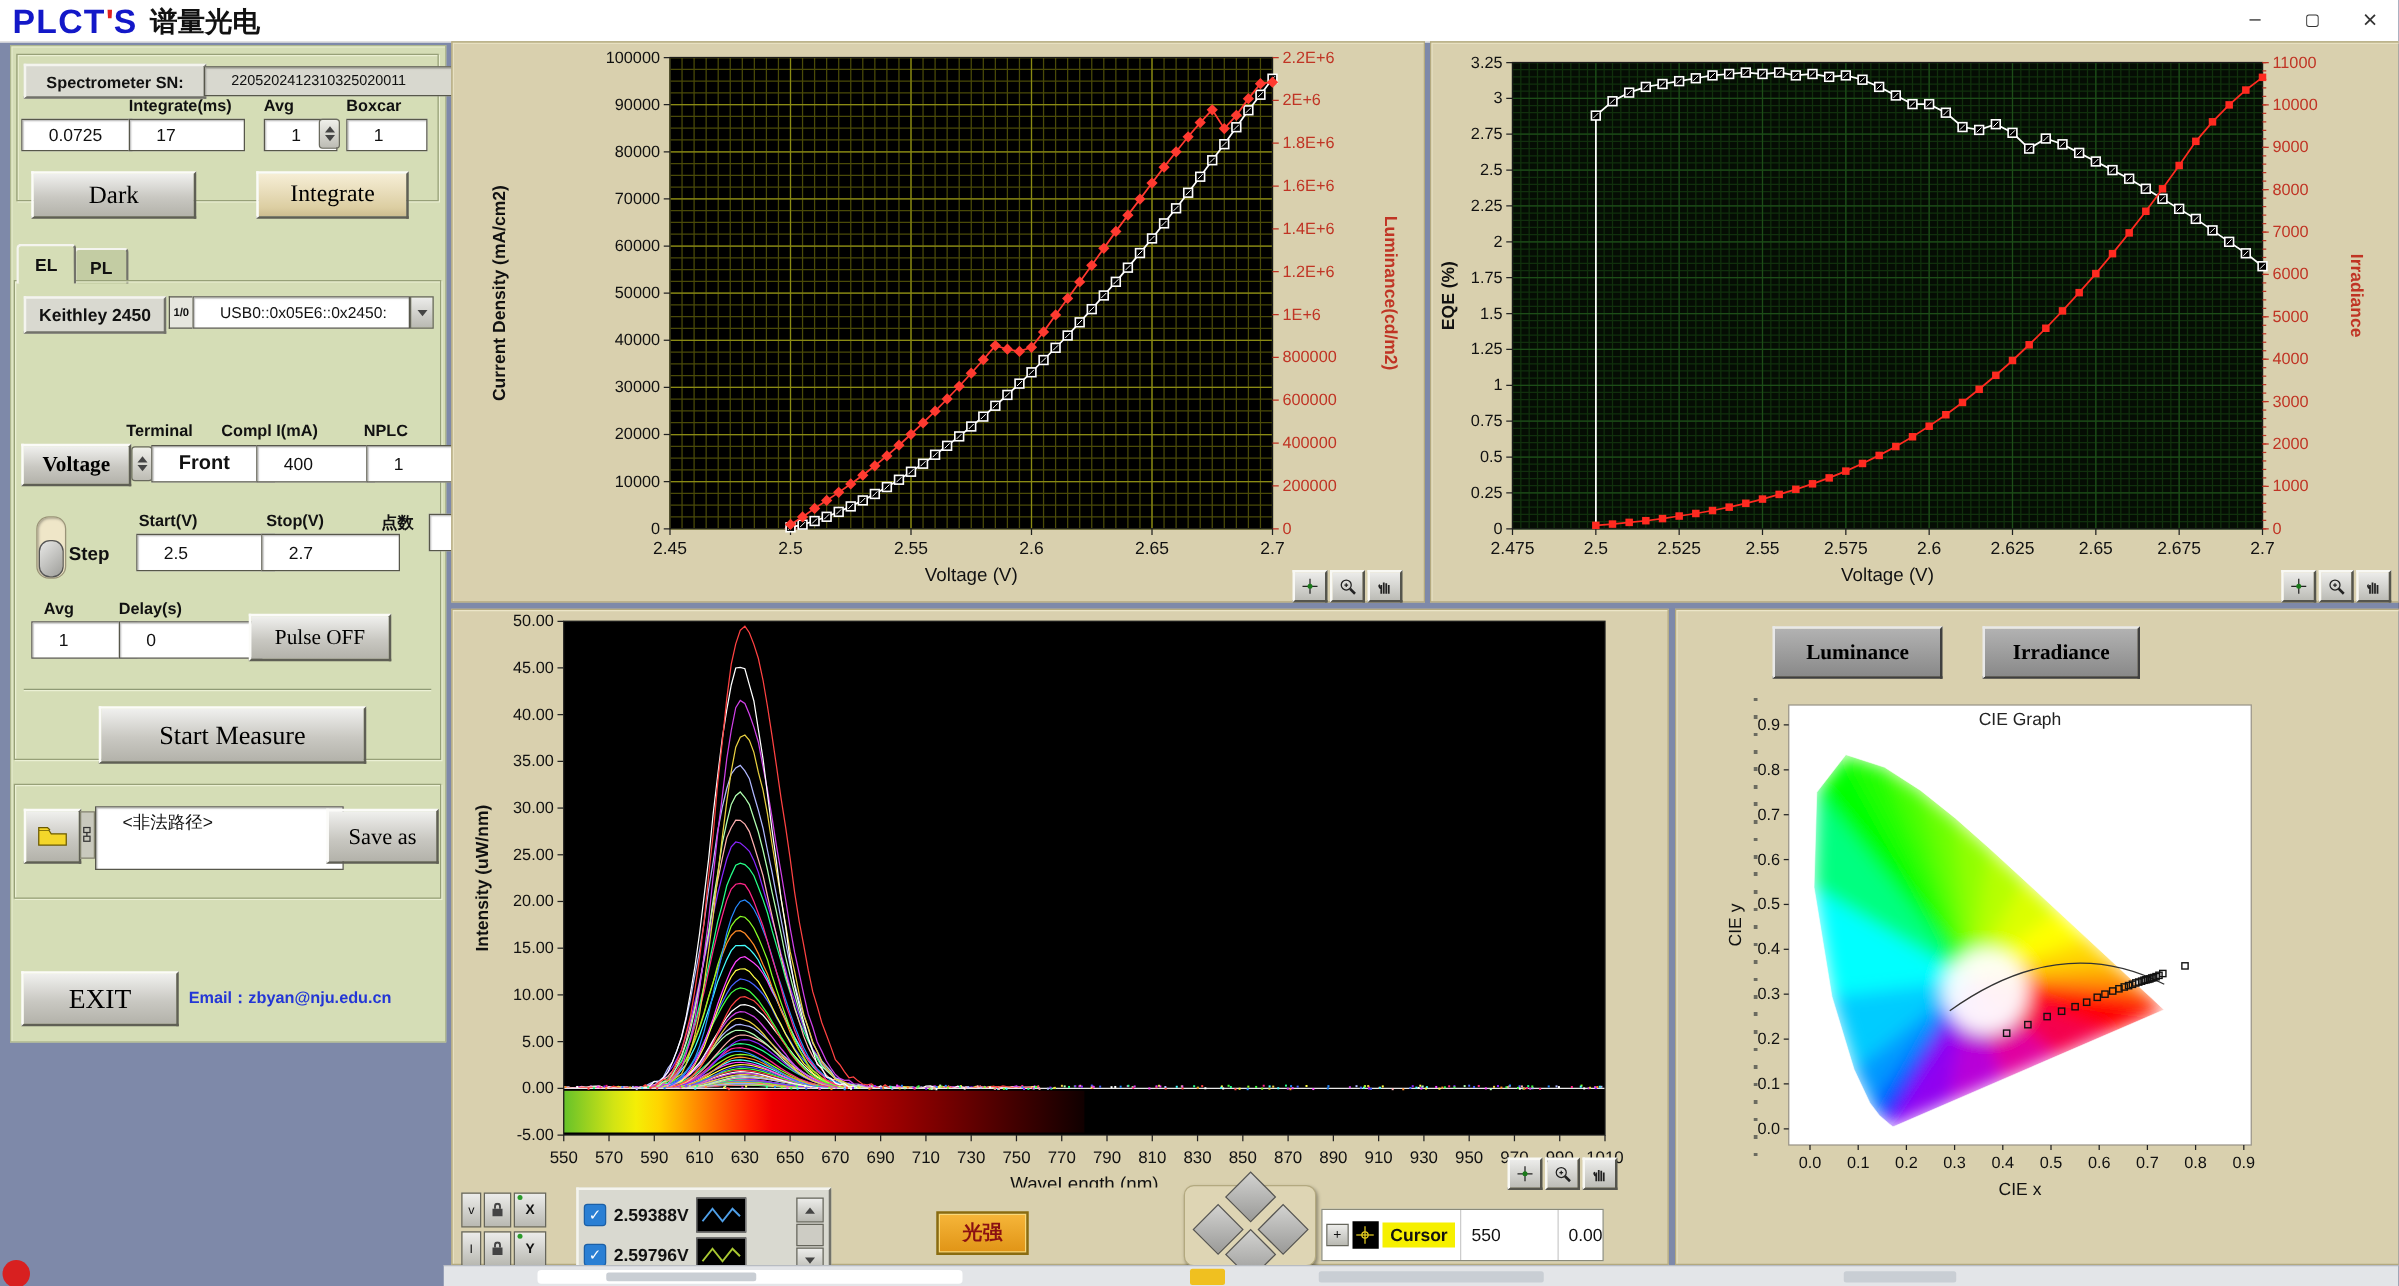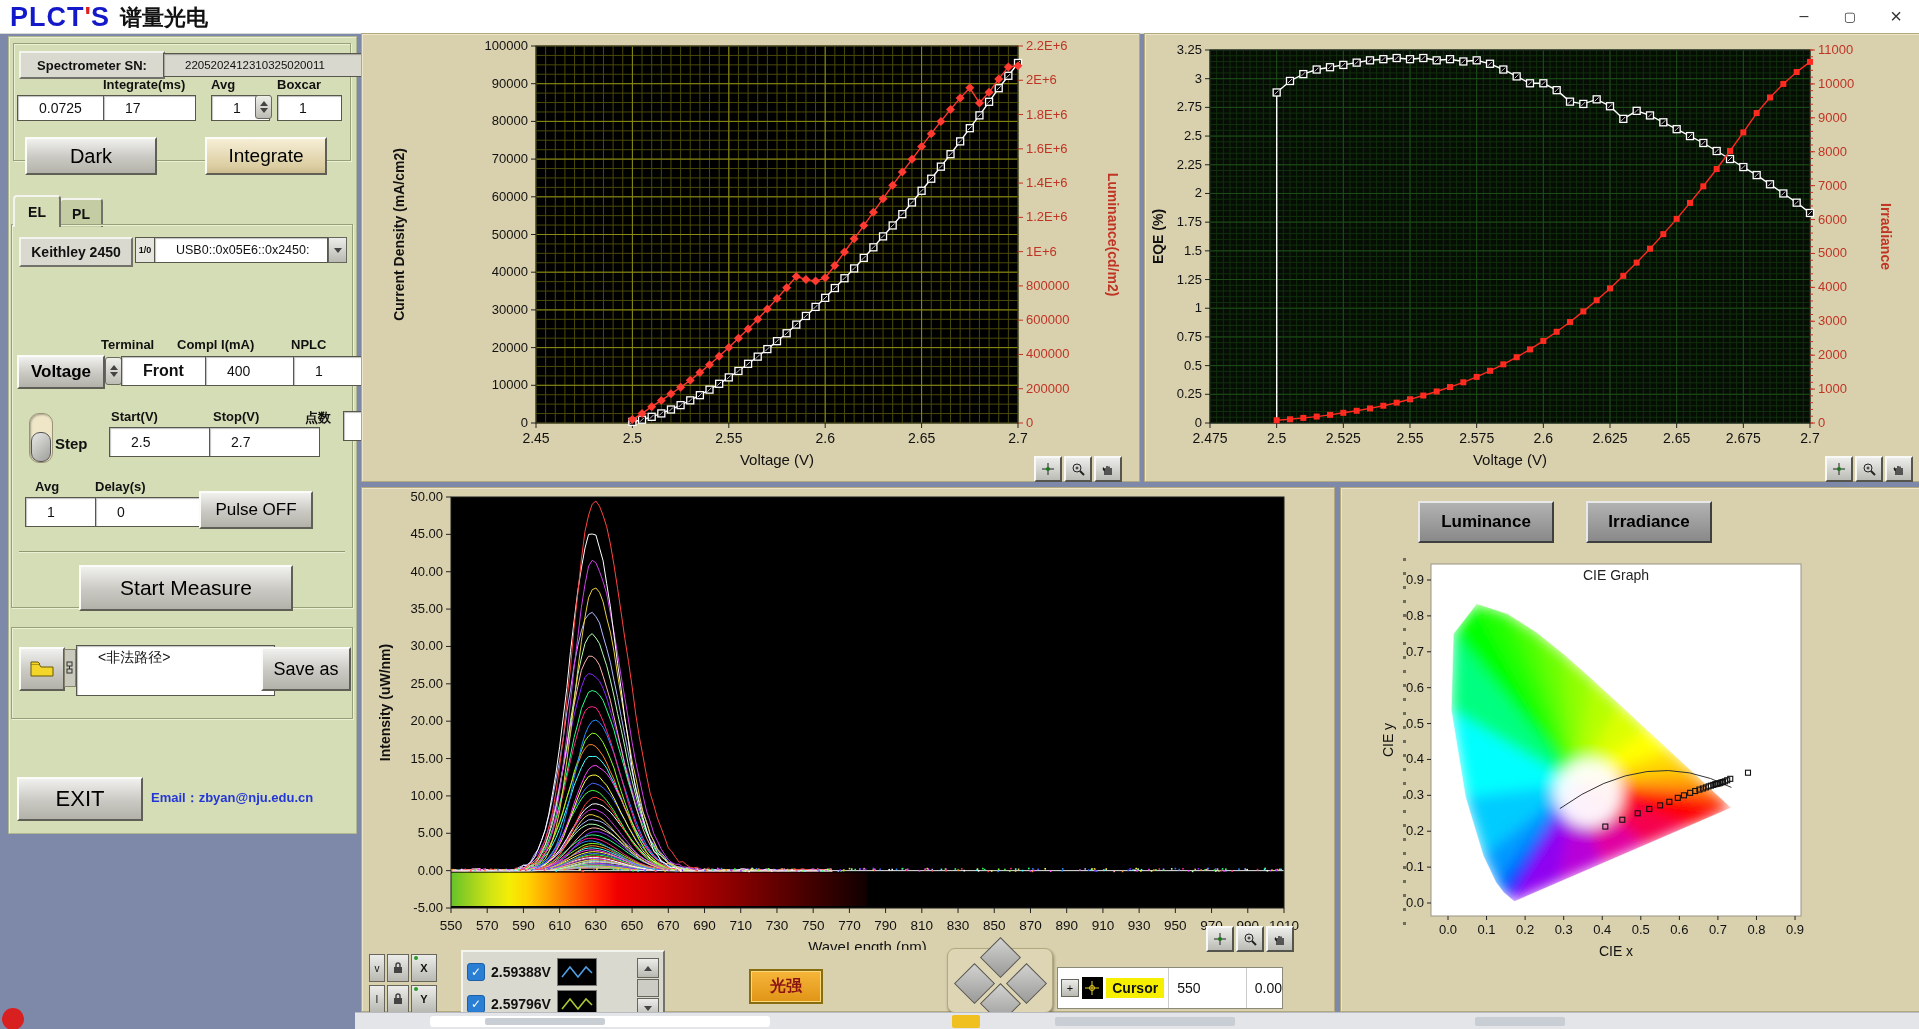--- a/index.html
+++ b/index.html
@@ -11,21 +11,21 @@
   .logo-blue{color:#1318c8;font-weight:bold;font-size:27px;letter-spacing:1px;}
   .logo-red{color:#e02020;font-weight:bold;font-size:27px;}
   .logo-cn{color:#111;font-weight:bold;font-size:22px;margin-left:10px;}
   .winbtn{width:46px;height:32px;display:flex;align-items:center;justify-content:center;color:#333;font-size:16px;}
   
   .panel-green{background:#d5ddb6;border:1px solid #aeb790;box-shadow:inset 1px 1px 0 #e9efd0;}
   .panel-tan{background:#d9d0ae;border:1px solid #b3a97f;box-shadow:inset 1px 1px 0 #ece5c8;}
   .etched{border:1px solid #97a078;box-shadow:inset 1px 1px 0 #ebf0d4, 1px 1px 0 #ebf0d4;}
   .btn{background:linear-gradient(180deg,#f0f0ee 0%,#c9c8c2 55%,#b3b2aa 100%);
        border:2px solid;border-color:#fbfbf8 #5f5f55 #5f5f55 #fbfbf8;
-       display:flex;align-items:center;justify-content:center;color:#000;cursor:default;}
+       display:flex;align-items:center;justify-content:center;color:#000;cursor:default;font-family:Liberation Serif, serif;}
   .btn-dk{background:linear-gradient(180deg,#b2b2b2,#898989);border-color:#e8e8e8 #3f3f3f #3f3f3f #e8e8e8;}
   .btn-beige{background:linear-gradient(180deg,#f6eed6,#dcceA2 80%,#cdbd90);}
   .plate{background:#d9d9d0;border:2px solid;border-color:#f4f4ee #72726a #72726a #f4f4ee;
          display:flex;align-items:center;justify-content:center;font-weight:bold;}
   .field{background:#ffffff;border:1px solid #57574b;box-shadow:inset 1px 1px 1px rgba(0,0,0,.25);
          display:flex;align-items:center;padding-left:21px;font-size:14px;}
   .field-sunk{background:#d8d8cf;}
   .lbl{font-weight:bold;font-size:13px;white-space:nowrap;}
   .spinner{width:13px;display:flex;flex-direction:column;justify-content:center;align-items:center;gap:2px;}
   .spin-up{width:0;height:0;border-left:4px solid transparent;border-right:4px solid transparent;border-bottom:5px solid #444;}

